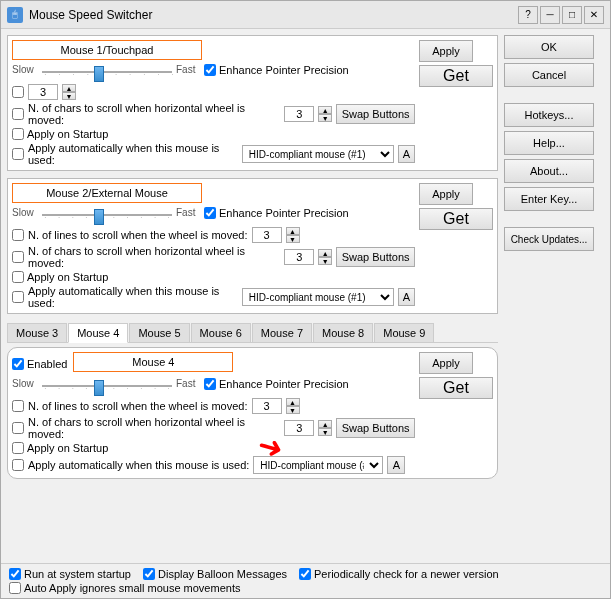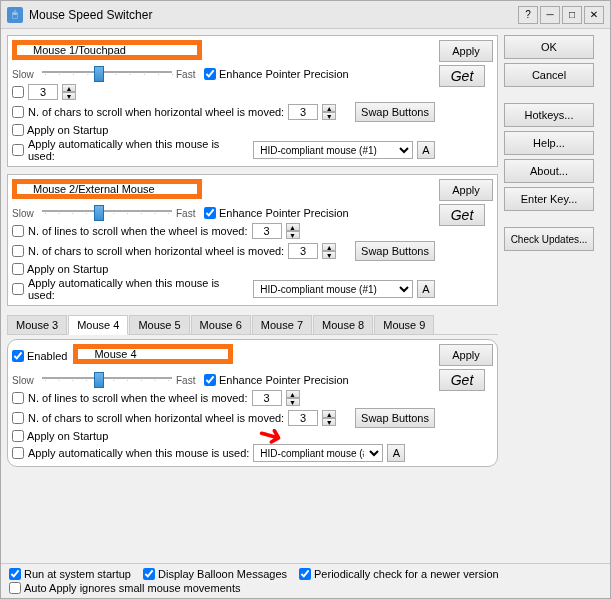--- a/index.html
+++ b/index.html
@@ -77,29 +77,30 @@
     }
     .right-panel {
       width: 100px;
       display: flex;
       flex-direction: column;
       gap: 4px;
     }
     .mouse-name-input {
       width: 190px;
       height: 20px;
-      border: 5px solid #f97316;
+      border: 1px solid #f97316;
       background: white;
       padding: 1px 16px;
       font-size: 11px;
       margin-bottom: 4px;
+      text-align: center;
     }
     .speed-row {
       display: flex;
-      align-items: flex-end;
+      align-items: flex-start;
       gap: 4px;
       margin-bottom: 4px;
     }
     .speed-label {
       font-size: 10px;
       color: #555;
       width: 26px;
     }
     .speed-slider-container {
       position: relative;
@@ -145,30 +146,29 @@
       height: 22px;
       border: 1px solid #aaa;
       background: linear-gradient(to bottom, #f5f5f5, #e0e0e0);
       cursor: pointer;
       font-size: 11px;
       display: flex;
       align-items: center;
       justify-content: center;
     }
     .btn-get {
-      width: 46px;
+      width: 74px;
       height: 22px;
       border: 1px solid #aaa;
       background: linear-gradient(to bottom, #f5f5f5, #e0e0e0);
       cursor: pointer;
-      font-size: 14px;
-      display: flex;
-      align-items: center;
-      justify-content: center;
-      font-style: italic;
+      font-size: 16px;
+      display: flex;
+      align-items: center;
+      justify-content: center;
     }
     .field-row {
       display: flex;
       align-items: center;
       gap: 4px;
       margin-bottom: 2px;
     }
     .checkbox-label {
       display: flex;
       align-items: center;

